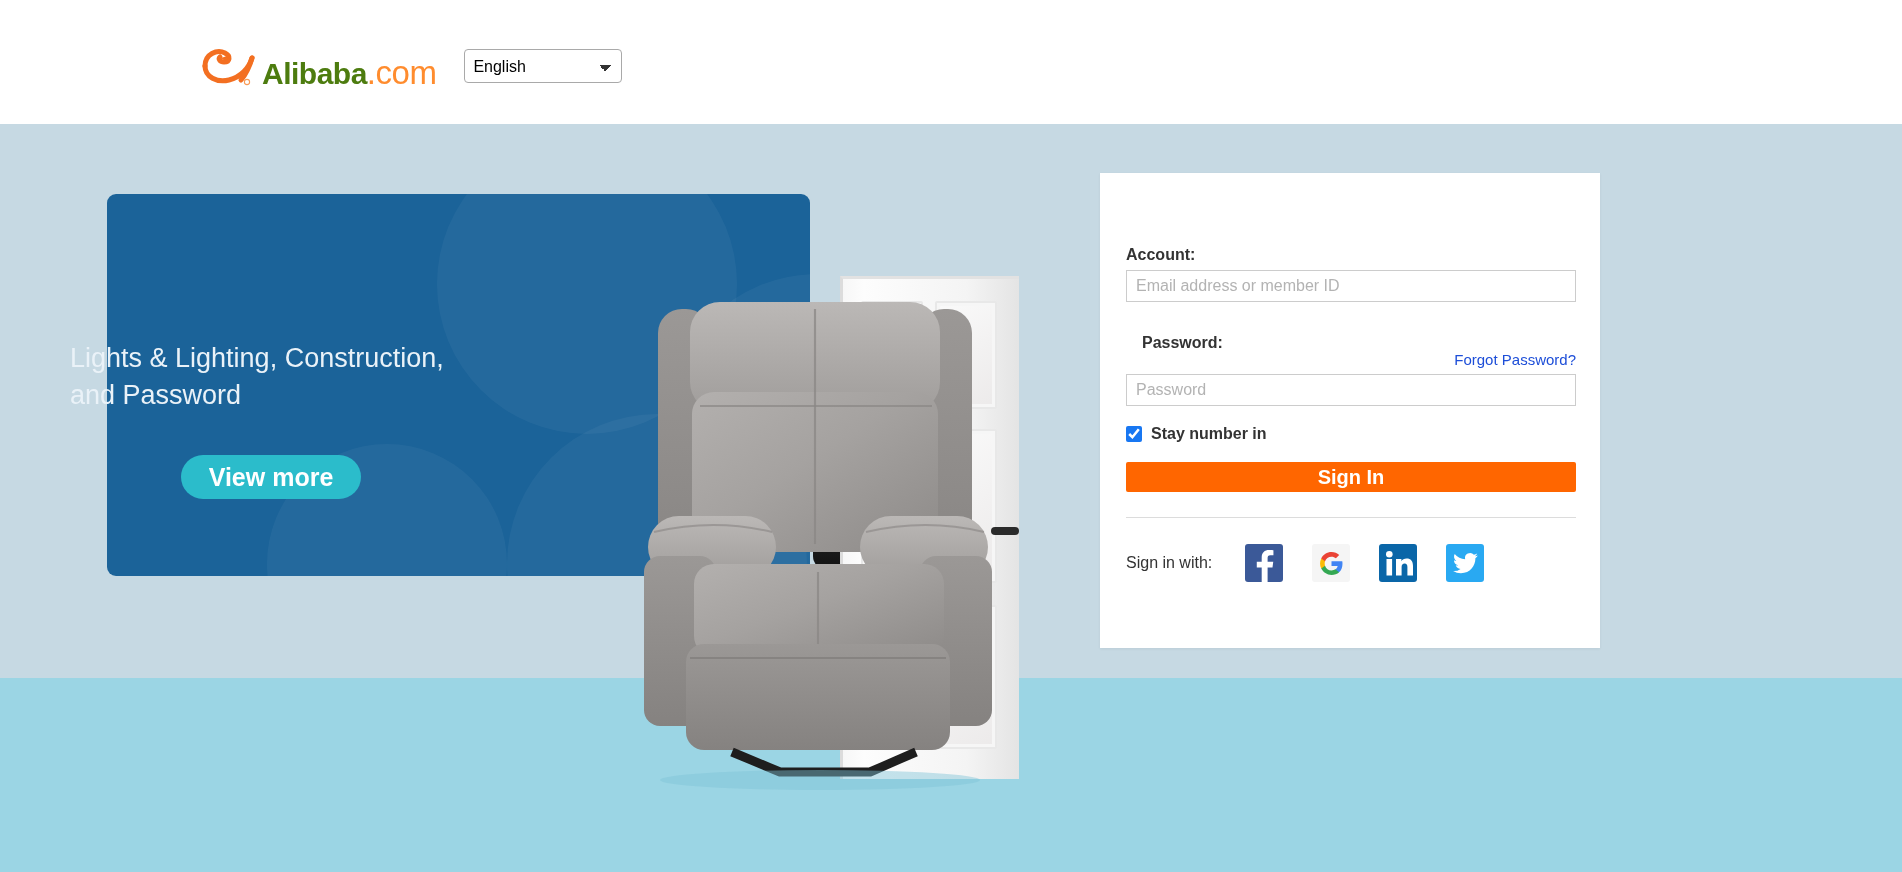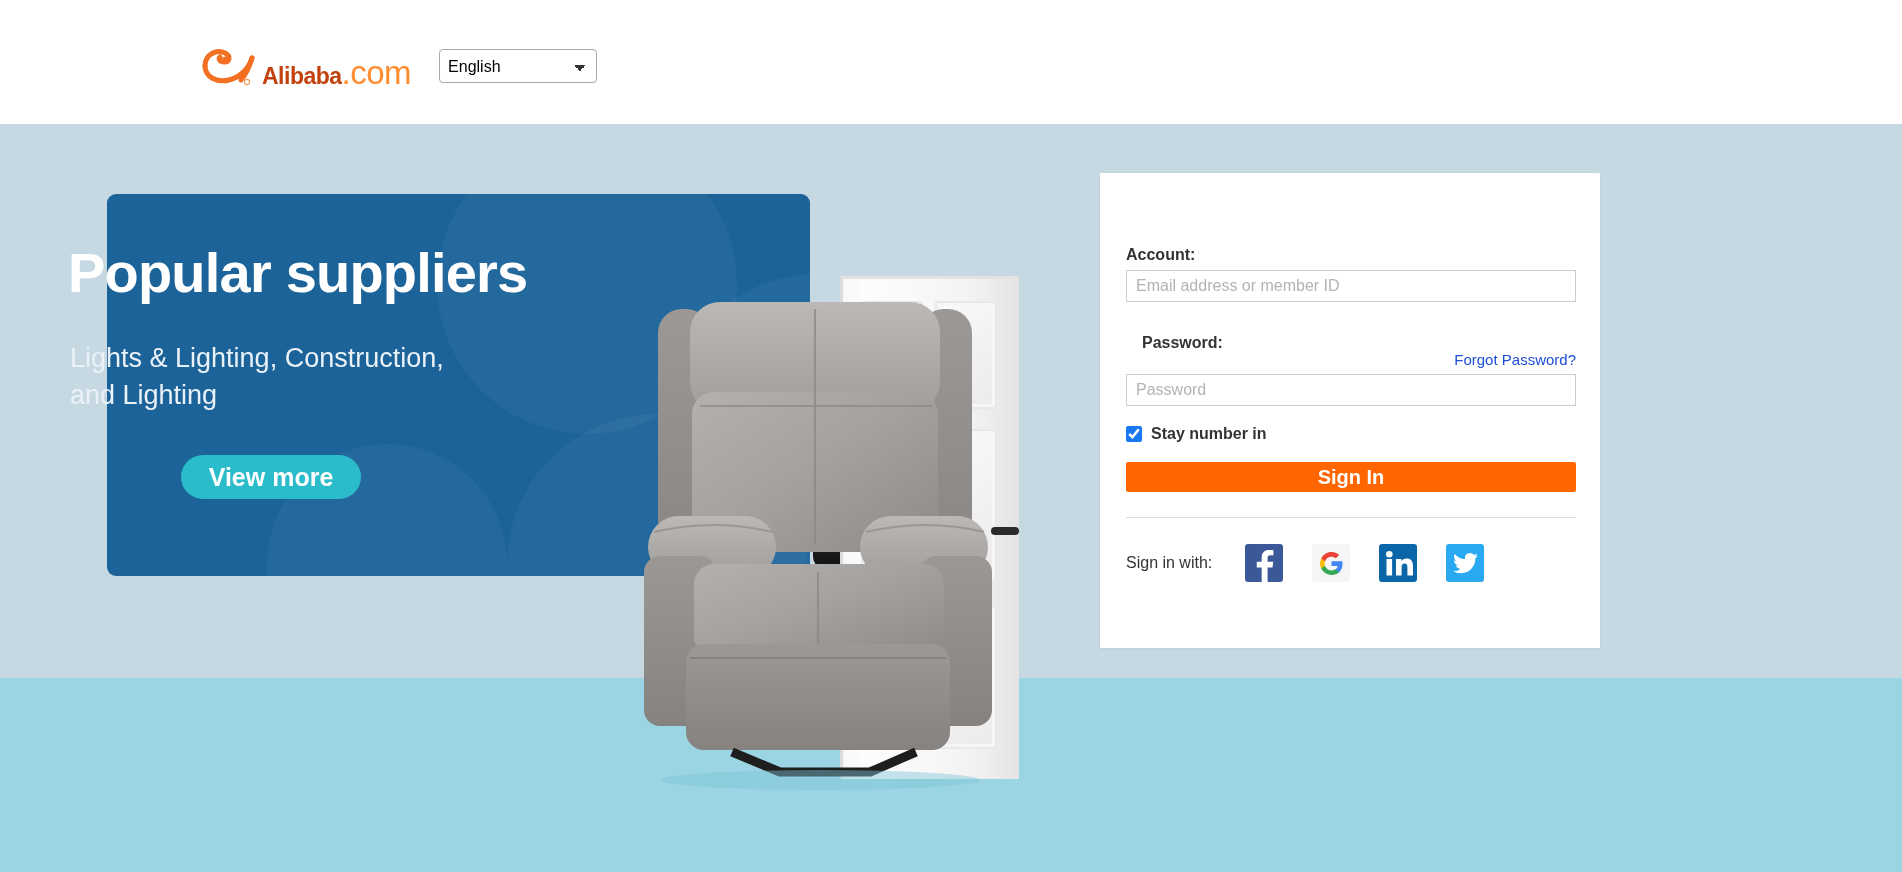--- a/index.html
+++ b/index.html
@@ -43,23 +43,23 @@
     user-select: none;
   }
   .logo-mark {
     width: 62px;
     height: 44px;
     margin-right: 3px;
     position: relative;
     top: 4px;
   }
   .logo-text {
-    font-size: 23px;
+    font-size: 30px;
     font-weight: bold;
-    color: #c2410c;
+    color: #4d7c0f;
     letter-spacing: -0.5px;
     line-height: 1;
   }
   .logo-tld {
     font-size: 33px;
     font-weight: normal;
     color: #ff8c2e;
     letter-spacing: -0.5px;
   }
 
@@ -409,24 +409,23 @@
 
     </div>
   </div>
 
   <div class="promo">
     <span class="promo-circ c1"></span>
     <span class="promo-circ c2"></span>
     <span class="promo-circ c3"></span>
     <span class="promo-circ c4"></span>
   </div>
-  <div class="promo-title">Popular suppliers</div>
   <div class="promo-sub">
     <span>Lights &amp; Lighting, Construction,</span><br>
-    <span>and Lighting</span>
+    <span>and Password</span>
   </div>
   <button class="promo-btn">View more</button>
 
   <div class="scene">
 
     <div>
       <div class="lamp-cap"></div>
       <div class="lamp-rod" style="top:341px;height:50px;left:205px;"></div>
       <div class="lamp-shade"></div>
       <div class="lamp-glow"></div>

